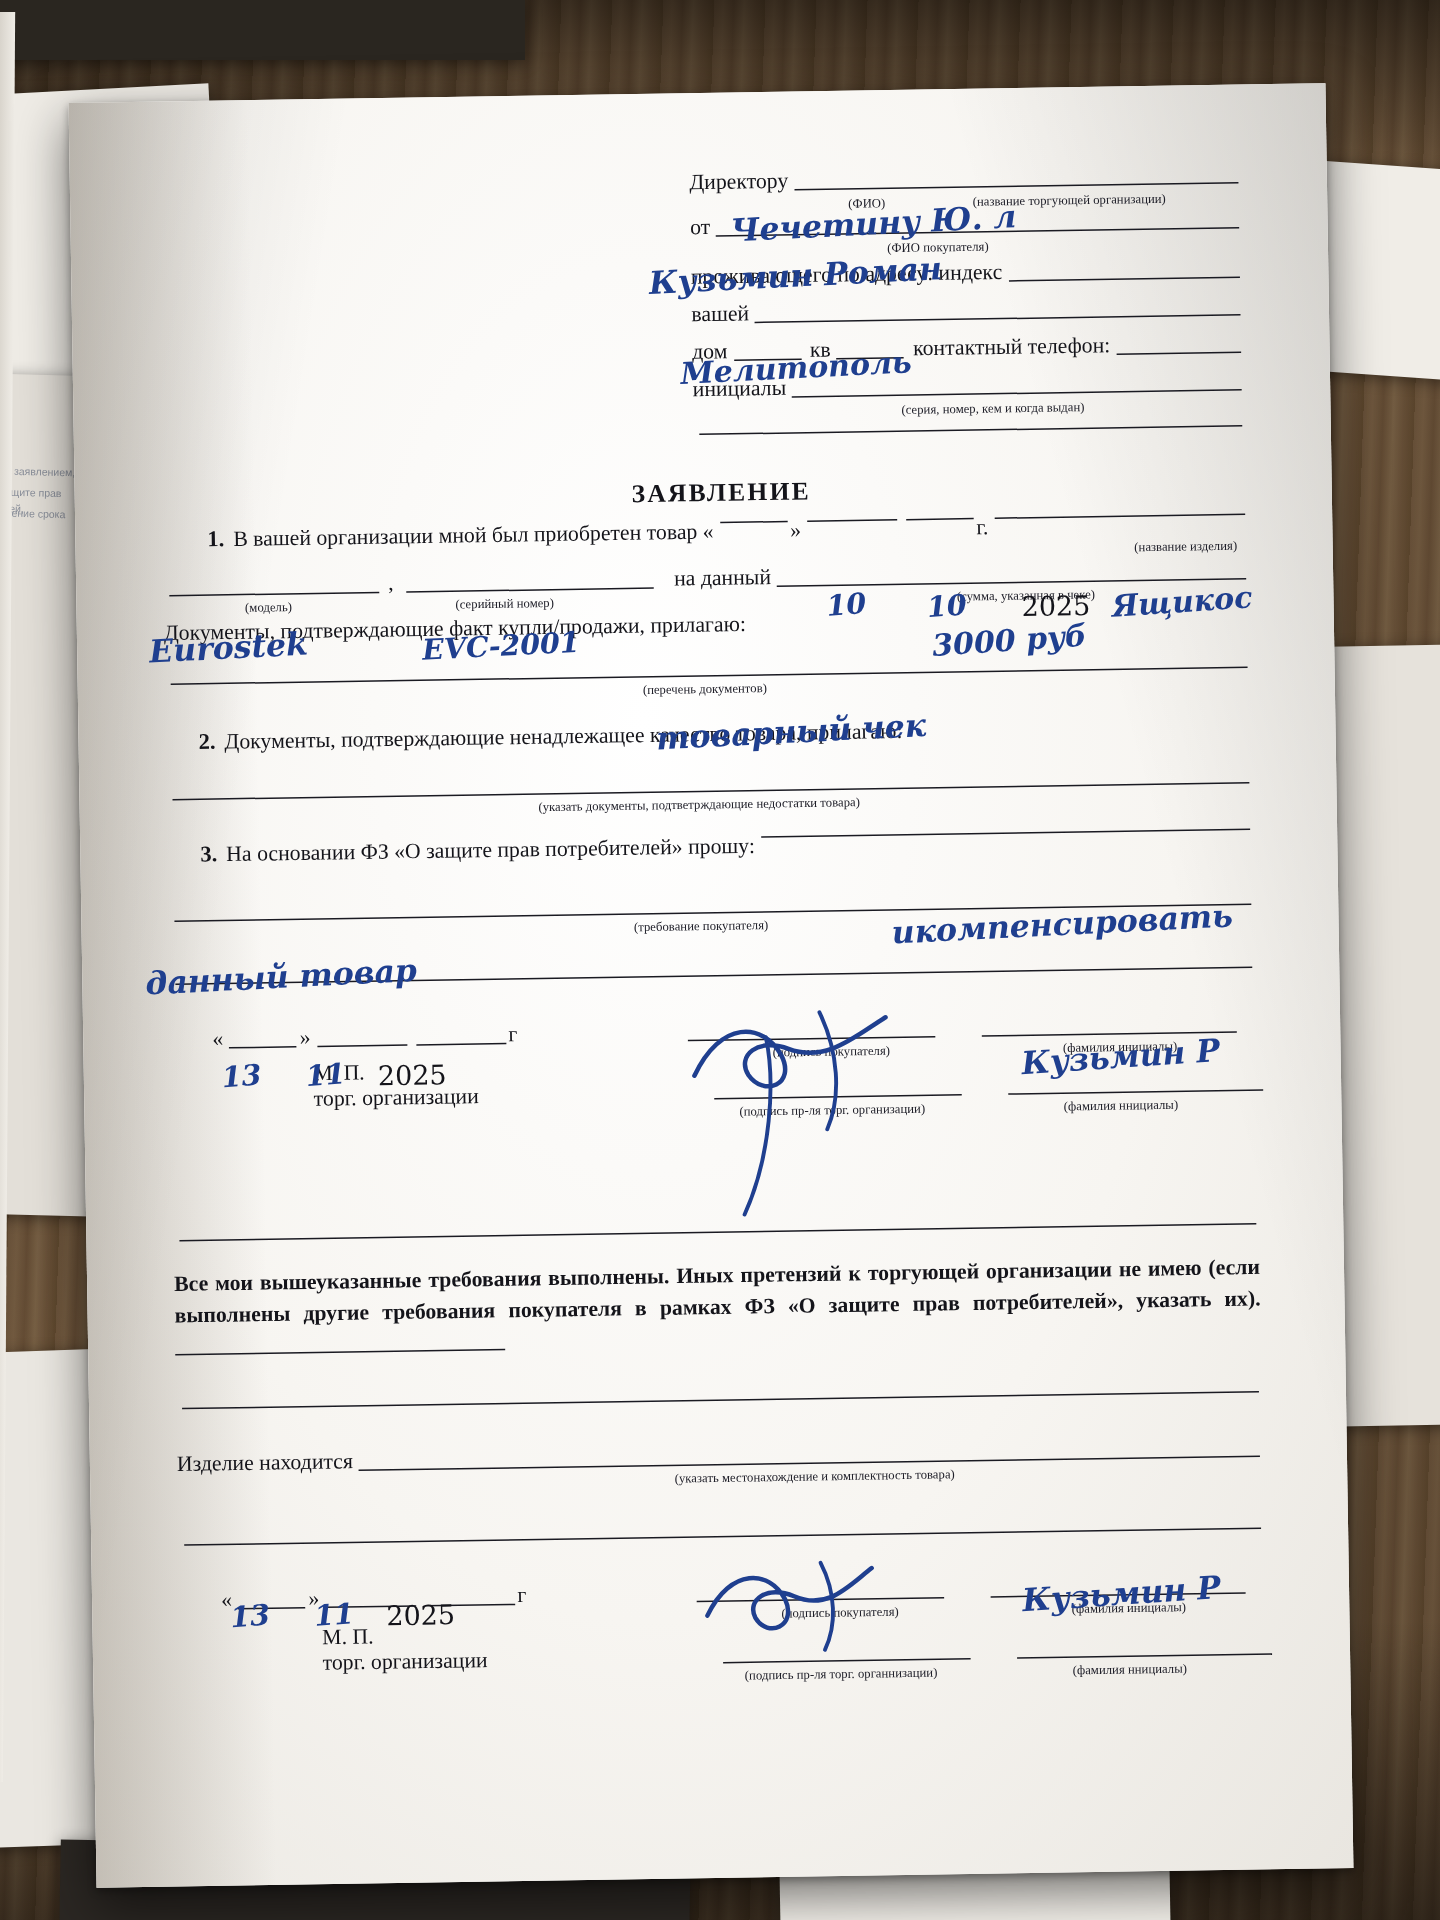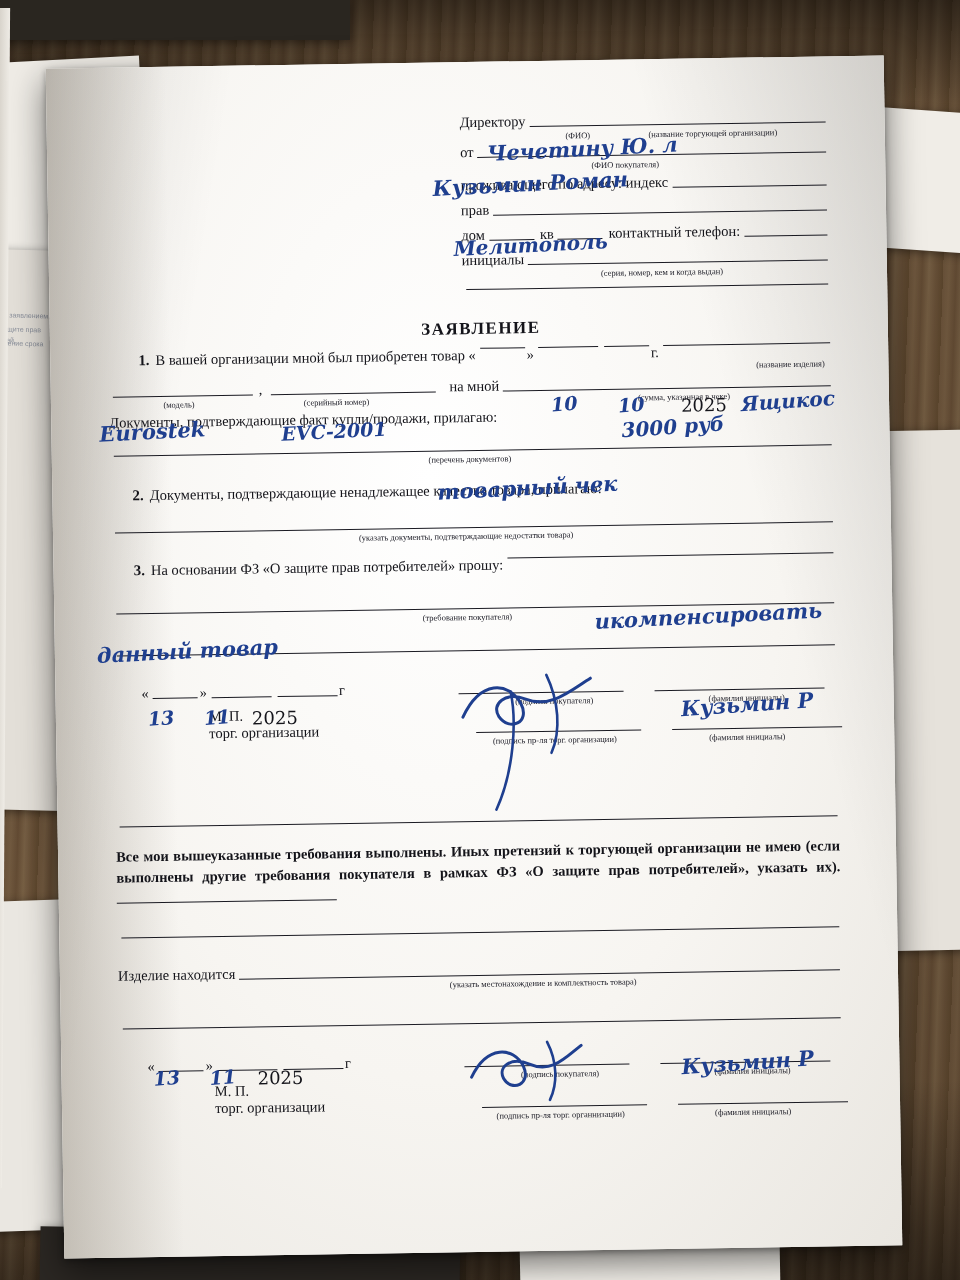--- a/index.html
+++ b/index.html
@@ -171,21 +171,21 @@
       <div class="caprow" style="padding-left:105px;">
         <span class="cap" style="width:120px;">(ФИО покупателя)</span>
       </div>
 
       <div class="row" style="margin-top:3px;">
         <span class="lbl">проживающего по адресу:  индекс</span>
         <span class="line"></span>
       </div>
 
       <div class="row" style="margin-top:8px;">
-        <span class="lbl">прав</span>
+        <span class="lbl">вашей</span>
         <span class="line"></span>
       </div>
 
       <div class="row" style="margin-top:8px;">
         <span class="lbl">дом</span>
         <span class="line fixed-45"></span>
         <span class="lbl" style="margin-left:4px;">кв</span>
         <span class="line fixed-45"></span>
         <span class="lbl" style="margin-left:4px;">контактный телефон:</span>
         <span class="line"></span>
@@ -217,21 +217,21 @@
       <span class="line"></span>
     </div>
     <div class="caprow" style="padding-left:640px;">
       <span class="cap" style="width:110px;">(название изделия)</span>
     </div>
 
     <div class="row" style="margin-top:2px;">
       <span class="line fixed-120" style="flex:0 0 140px;"></span>
       <span class="lbl" style="margin:0 4px;">,</span>
       <span class="line fixed-120" style="flex:0 0 165px;"></span>
-      <span class="lbl" style="margin-left:12px;">на мной</span>
+      <span class="lbl" style="margin-left:12px;">на данный</span>
       <span class="line"></span>
     </div>
     <div class="caprow">
       <span class="cap" style="width:140px;">(модель)</span>
       <span class="cap" style="width:175px;">(серийный номер)</span>
       <span class="cap" style="width:180px; margin-left:170px;">(сумма, указанная в чеке)</span>
     </div>
 
     <div style="margin-top:2px;">Документы, подтверждающие факт купли/продажи, прилагаю:</div>
     <div class="row" style="margin-top:4px;">

